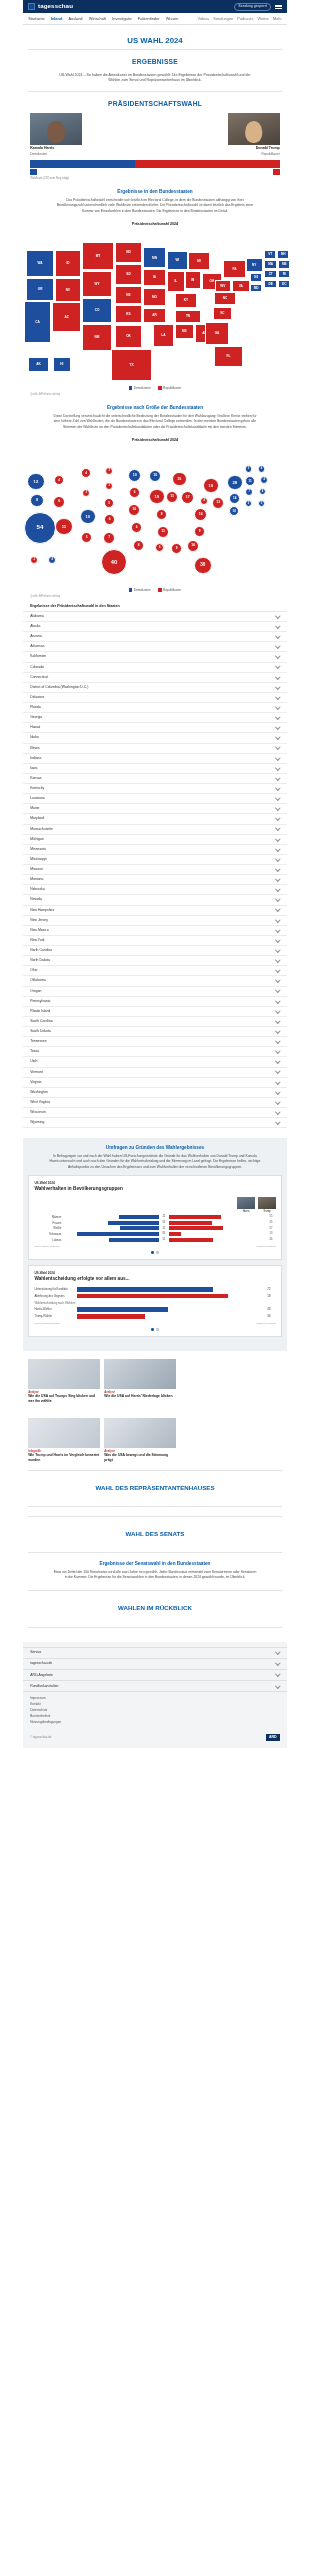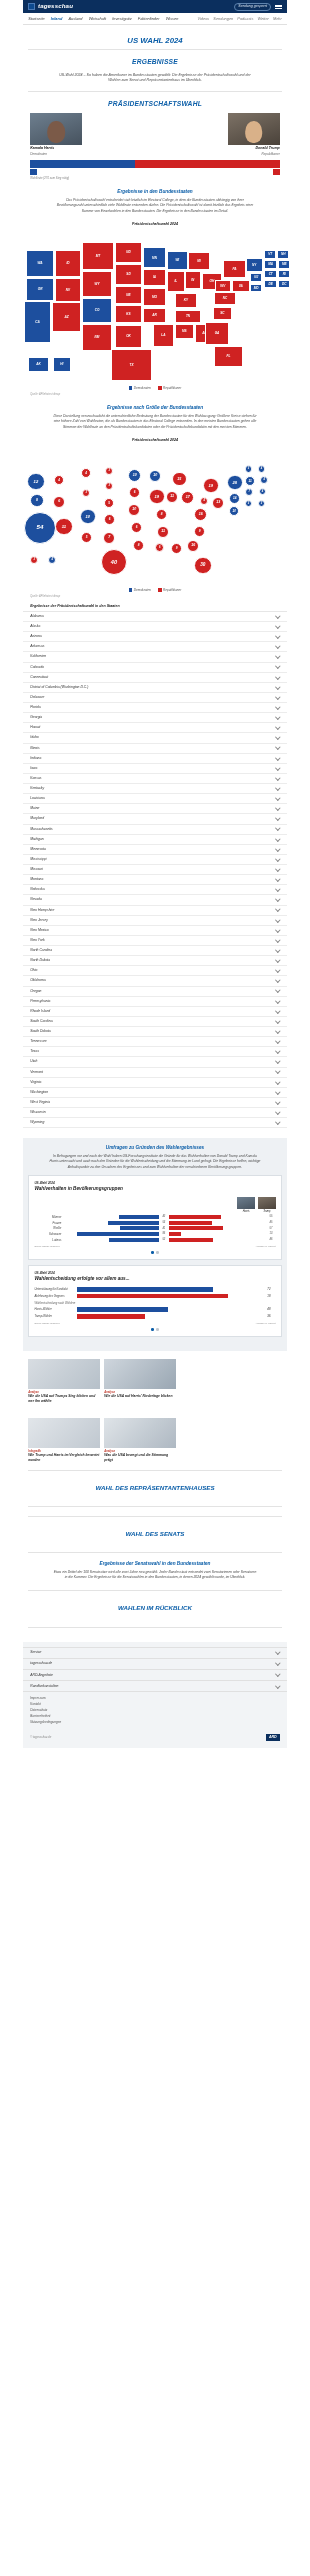--- a/index.html
+++ b/index.html
@@ -6,21 +6,21 @@
   * { box-sizing: border-box; }
   html, body { margin:0; padding:0; }
   body {
     width: 310px;
     font-family: "Liberation Sans", sans-serif;
     background: #ffffff;
     color: #1a1a1a;
     font-size: 5.7px;
     line-height: 1.45;
   }
-  .page { width:264px; margin:0 auto; background:#fff;font-style:italic; }
+  .page { width:264px; margin:0 auto; background:#fff; }
 
   
   .topbar {
     background:#0b2f5e; color:#fff; height:13.4px;
     display:flex; align-items:center; padding:0 5.2px; gap:4.1px;
   }
   .logo-box { display:flex; align-items:center; gap:2.6px; }
   .logo-mark {
     width:7.2px;height:7.2px;background:#0d4a8f;border:0.5px solid #4a79b5;
     display:inline-block;

